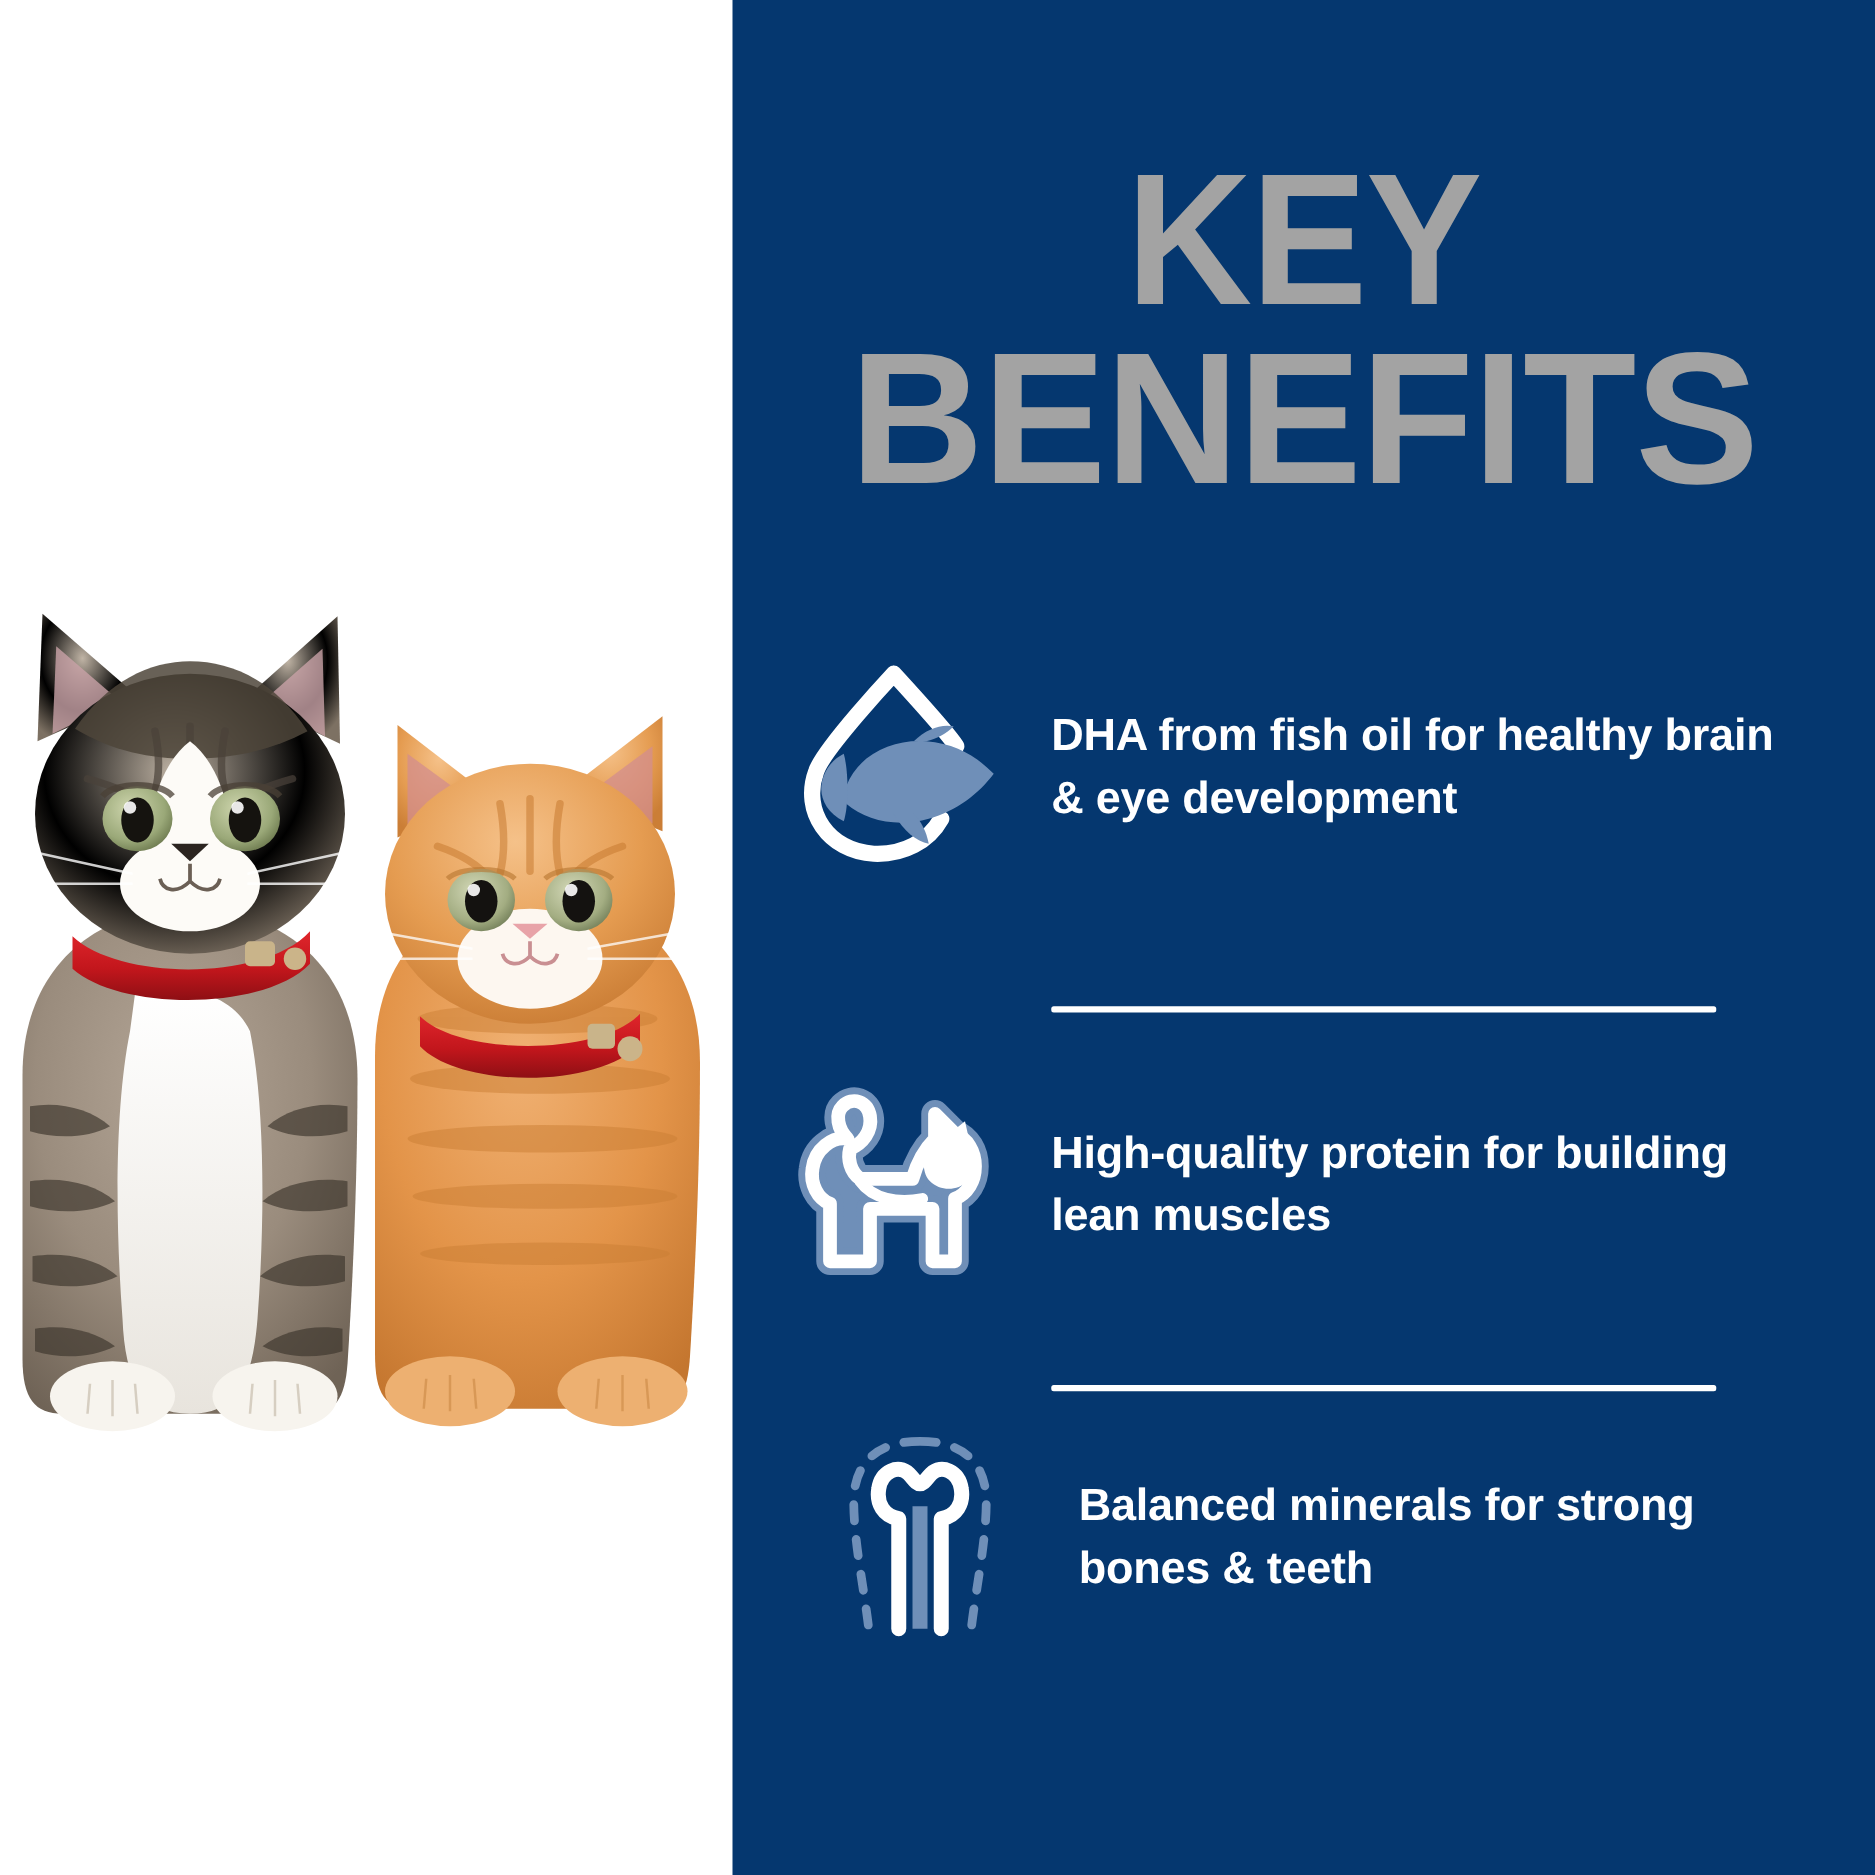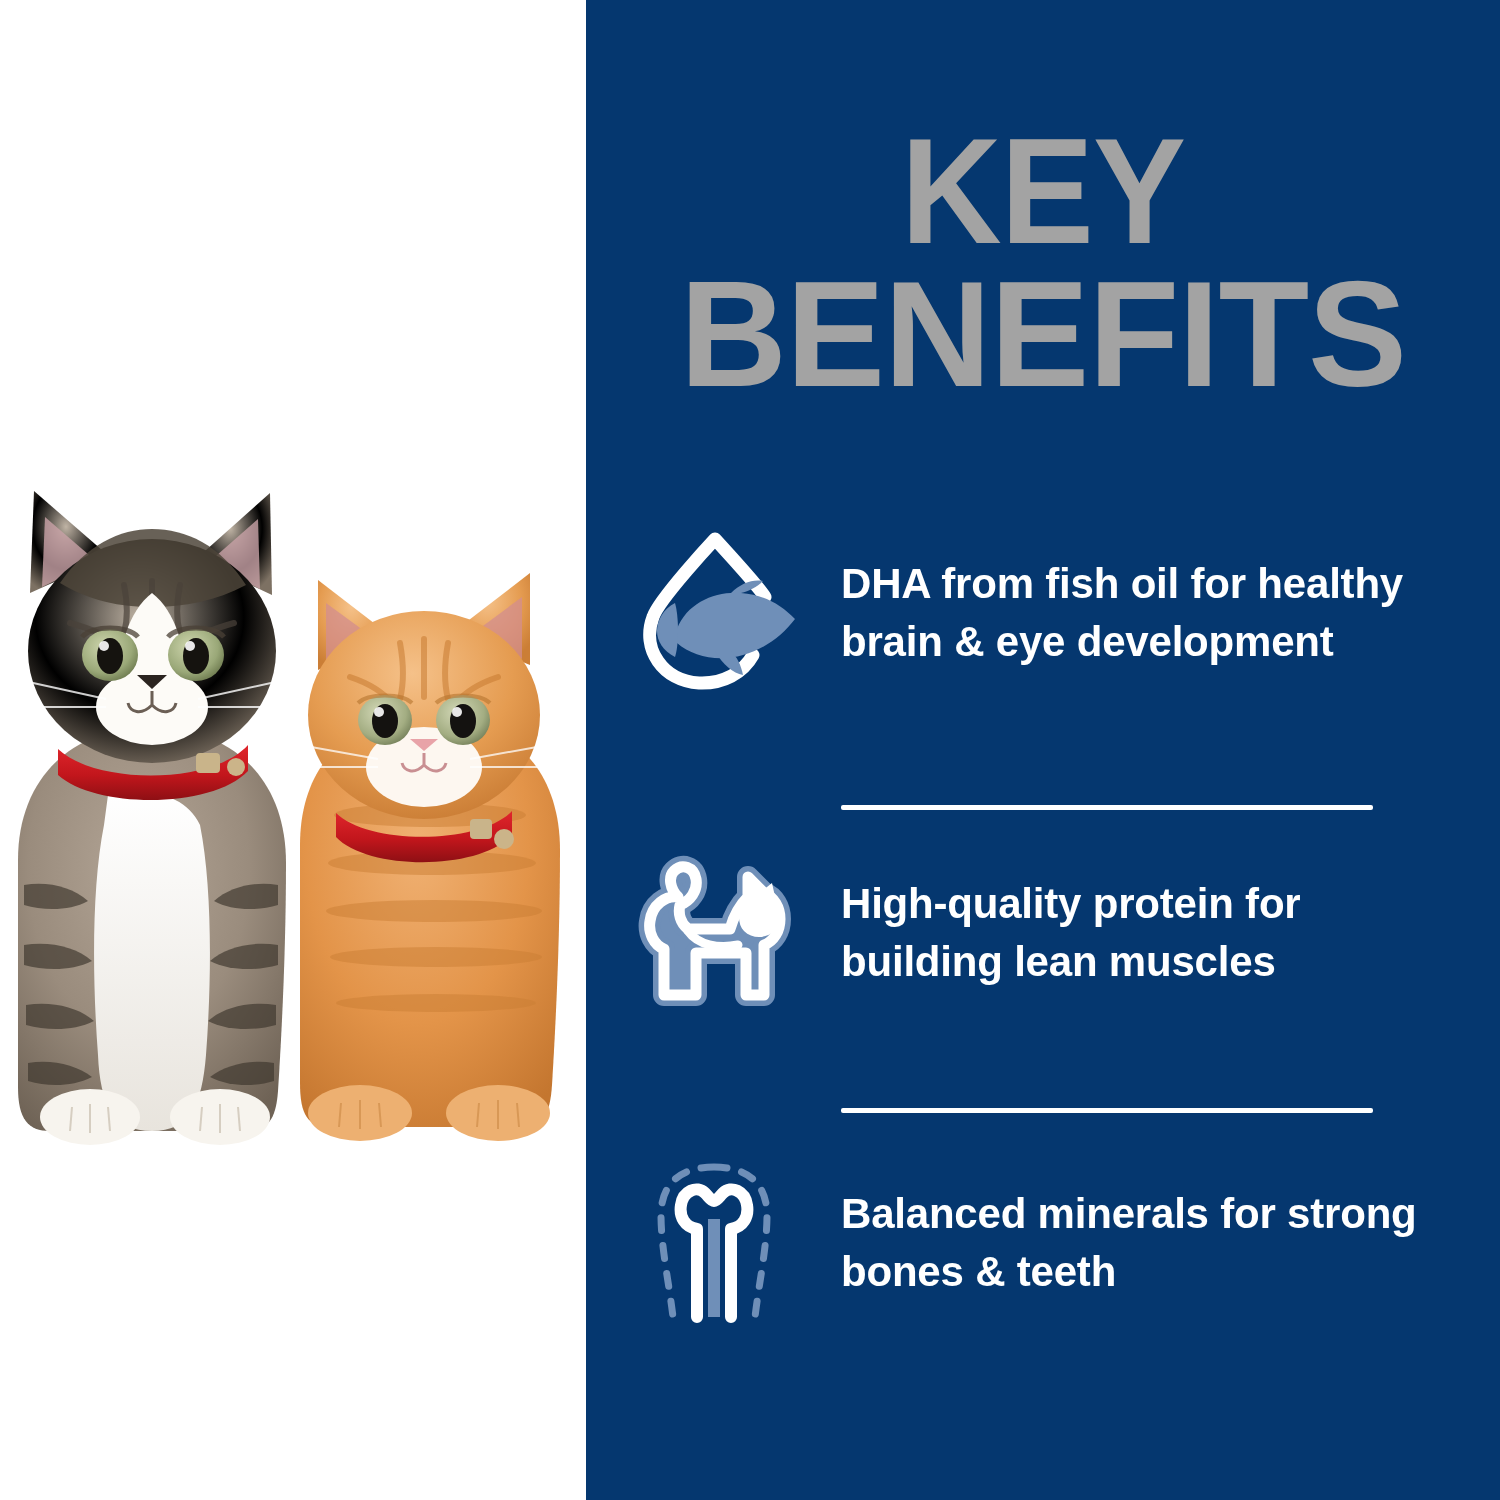--- a/index.html
+++ b/index.html
@@ -68,34 +68,34 @@
   }
 
   .benefit-row {
     position:absolute;
     left:0;
     width:914px;
     display:flex;
     align-items:center;
   }
   .benefit-row.r1 { top:0px;   height:215px; }
-  .benefit-row.r2 { top:340px; height:175px; }
-  .benefit-row.r3 { top:650px; height:175px; }
+  .benefit-row.r2 { top:354px; height:175px; }
+  .benefit-row.r3 { top:636px; height:175px;padding-left:22px; }
 
   .benefit-icon {
     flex:0 0 255px;
     display:flex;
     align-items:center;
     justify-content:center;
     height:100%;
   }
   .benefit-text {
     flex:1 1 auto;
     color:#ffffff;
-    font-size:42px;
+    font-size:36px;
     font-weight:bold;
     line-height:1.38;
     letter-spacing:-0.2px;
     padding-right:62px;
   }
 
   .divider {
     position:absolute;
     left:255px;
     width:532px;

